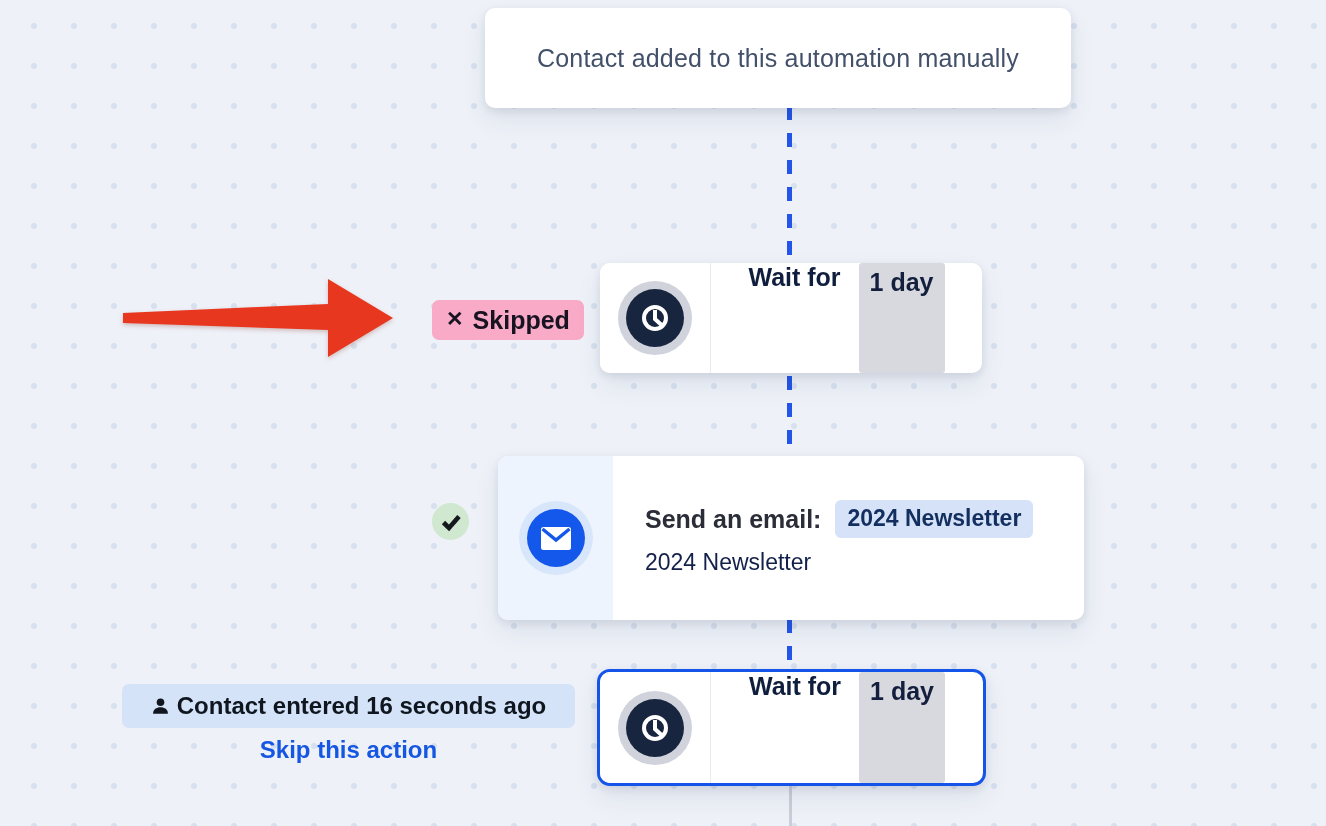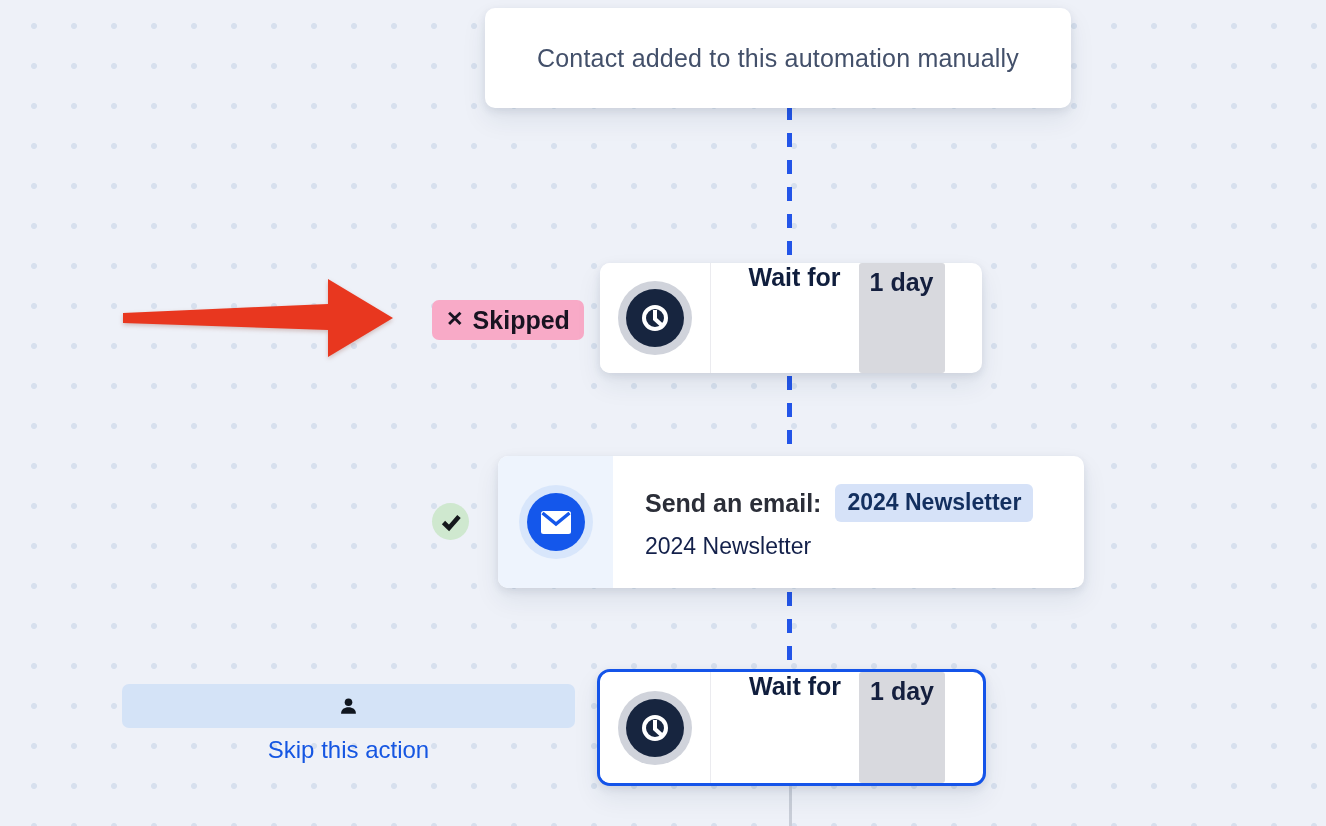--- a/index.html
+++ b/index.html
@@ -52,21 +52,21 @@
 
   .wait-body {
     flex:1; display:flex; justify-content:center; gap:18px;
     font-size:25px; font-weight:bold; color:#101e3d;
   }
   .chip-gray {
     background:#d8d9de; color:#141f3e; font-weight:bold; font-size:25px;
     padding:4px 11px; border-radius:3px; line-height:1.25;
   }
 
-  .email-card { left:498px; top:456px; width:586px; height:132px; }
+  .email-card { left:498px; top:456px; width:586px; height:164px; }
   .email-body {
     flex:1; display:flex; flex-direction:column; justify-content:center; gap:11px; padding-left:32px;
   }
   .email-line1 { display:flex; align-items:center; gap:14px; }
   .email-title { font-size:25px; font-weight:bold; color:#2b2e38; }
   .chip-blue {
     background:#d6e2f8; color:#132f5f; font-weight:bold; font-size:23px;
     padding:5px 12px; border-radius:6px; line-height:1.2;
   }
   .email-sub { font-size:23px; color:#13204a; }
@@ -89,21 +89,21 @@
 
   .contact-badge {
     position:absolute; left:122px; top:684px; width:453px; height:44px; z-index:2;
     background:#d4e3f7; border-radius:7px;
     display:flex; align-items:center; justify-content:center; gap:7px;
     font-size:24px; font-weight:bold; color:#10161f;
   }
 
   .skip-link {
     position:absolute; left:122px; top:736px; width:453px; z-index:2;
-    text-align:center; font-size:24px; font-weight:normal; color:#1556e2;
+    text-align:center; font-size:24px; font-weight:bold; color:#1556e2;
     text-decoration:none; cursor:pointer; display:block;
   }
 </style>
 </head>
 <body>
 
 <div class="canvas">
 
   <div class="dashed-line"></div>
   <div class="gray-line"></div>
@@ -162,20 +162,21 @@
       </div>
       <div class="email-sub">2024 Newsletter</div>
     </div>
   </div>
 
   <div class="contact-badge">
     <svg width="19" height="19" viewBox="0 0 20 20">
       <circle cx="10" cy="5.5" r="4" fill="#10161f"></circle>
       <path d="M2.2 17.5 C2.2 13 5.7 10.8 10 10.8 C14.3 10.8 17.8 13 17.8 17.5 Z" fill="#10161f"></path>
     </svg>
+    <span>Contact entered 16 seconds ago</span>
   </div>
 
   <a class="skip-link">Skip this action</a>
 
   <div class="card step-card wait2">
     <div class="icon-panel" style="border-radius:10px 0 0 10px;">
       <div class="icon-ring ring-gray">
         <div class="icon-circle circle-navy">
           <svg width="36" height="36" viewBox="0 0 36 36">
             <circle cx="18" cy="18" r="11" fill="none" stroke="#ffffff" stroke-width="4"></circle>

